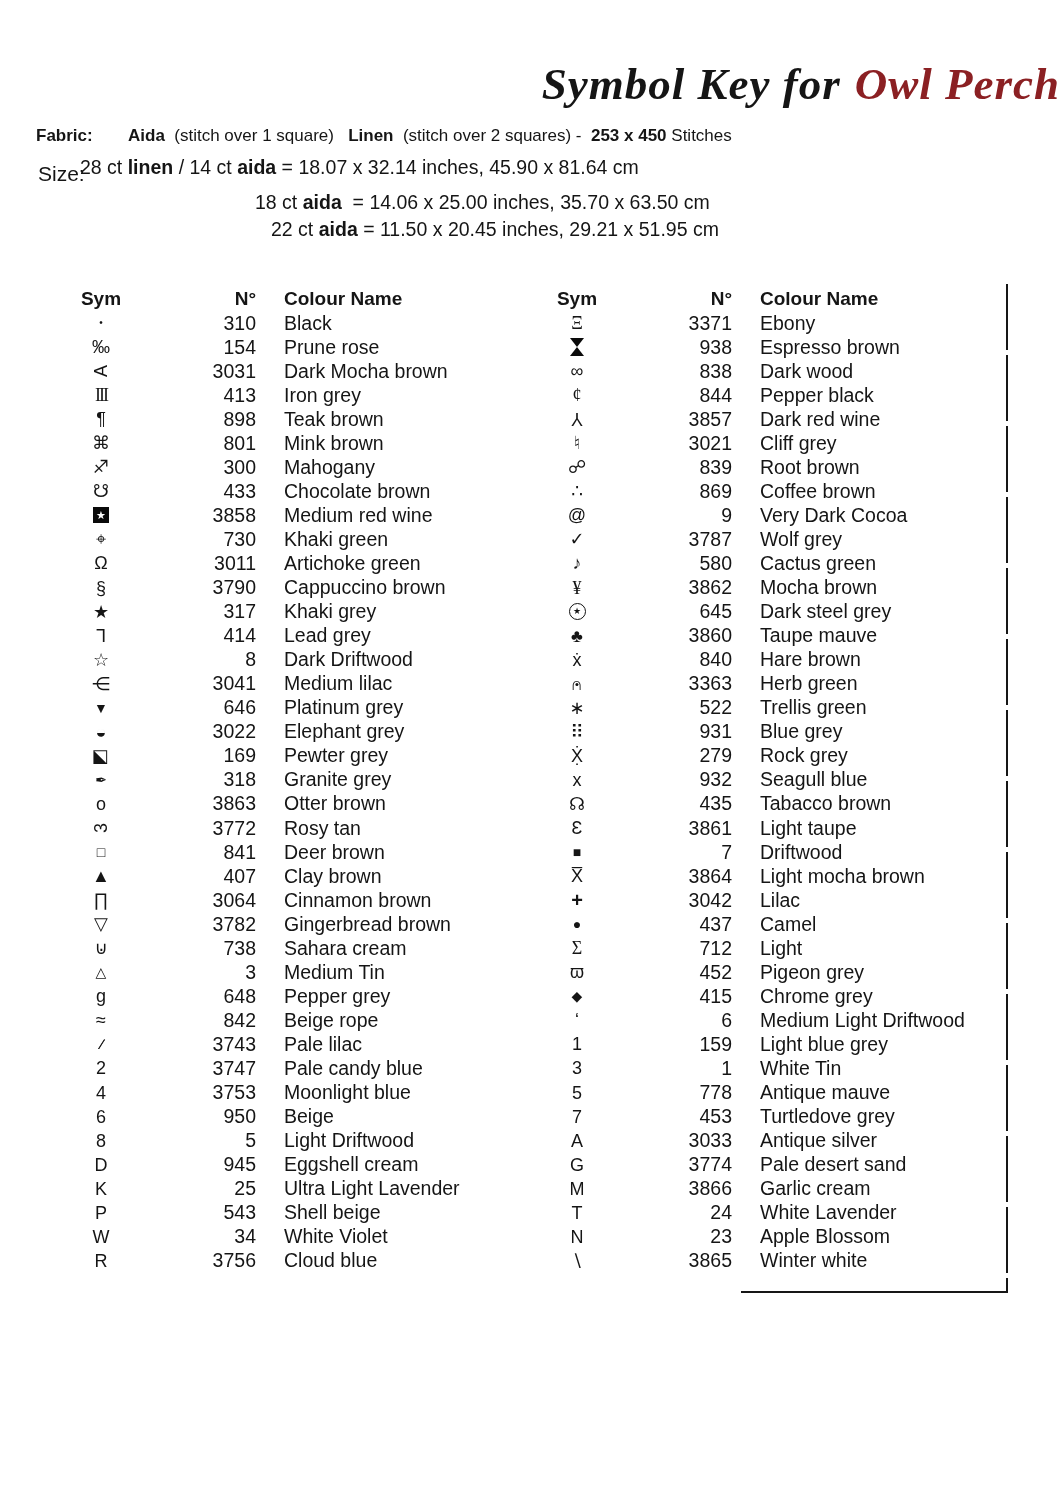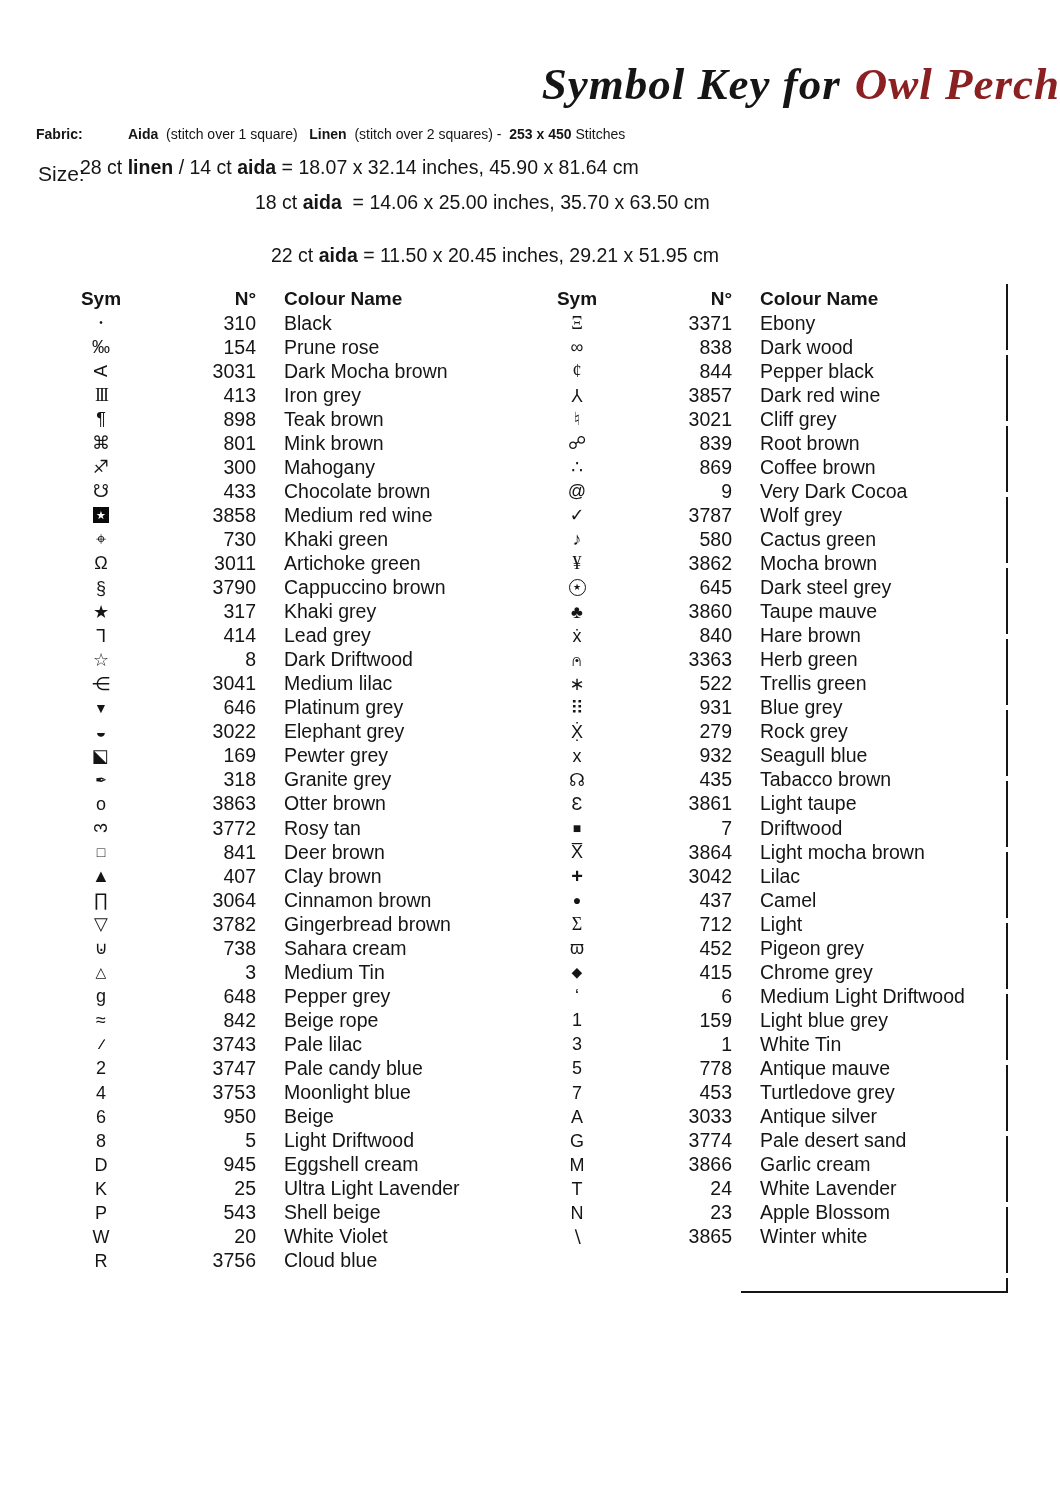--- a/index.html
+++ b/index.html
@@ -11,32 +11,32 @@
   .b{font-weight:bold;}
   
   .title{
     position:absolute;top:60px;left:0;width:100%;text-align:right;
     font-family:"Liberation Serif","DejaVu Serif",serif;
     font-style:italic;font-weight:bold;font-size:45px;line-height:1.1;
     letter-spacing:1px;white-space:pre;
   }
   .title .t-name{margin-left:14px;}
   
-  .fabric{position:absolute;top:126px;left:36px;font-size:14px;white-space:pre;}
+  .fabric{position:absolute;top:126px;left:36px;font-size:17px;white-space:pre;}
   .fabric .lbl{display:inline-block;width:92px;font-weight:bold;}
   .fabric span{white-space:pre;}
   
   .size-label{position:absolute;top:162px;left:38px;font-size:21px;font-weight:normal;}
   .size-lines{position:absolute;top:154px;left:0;width:100%;}
   .size-line{font-size:19.5px;line-height:27px;white-space:pre;}
   .size-line span{white-space:pre;}
   .size-line-0{padding-left:130px;}
   .size-line-1{padding-left:80px;}
   .size-line-2{padding-left:255px;margin-top:8px;}
-  .size-line-3{padding-left:271px;margin-top:26px;}
+  .size-line-3{padding-left:271px;}
   
   .tbl{position:absolute;top:286px;width:470px;}
   .tbl-left{left:64px;}
   .tbl-right{left:540px;}
   .hdr-row,.row{display:flex;align-items:center;height:24.05px;}
   .hdr-row{font-weight:bold;font-size:19px;height:25px;}
   .hdr-row .h{text-decoration-thickness:2px;text-underline-offset:3px;}
   .c-sym{width:74px;display:flex;justify-content:center;align-items:center;}
   .c-num{width:118px;text-align:right;font-size:19.5px;}
   .c-name{padding-left:28px;font-size:19.5px;white-space:nowrap;}
@@ -354,21 +354,21 @@
         <div class="c-sym">
           <span class="sym-glyph">P</span>
         </div>
         <div class="c-num">543</div>
         <div class="c-name">Shell beige</div>
       </div>
       <div class="row">
         <div class="c-sym">
           <span class="sym-glyph">W</span>
         </div>
-        <div class="c-num">20</div>
+        <div class="c-num">34</div>
         <div class="c-name">White Violet</div>
       </div>
       <div class="row">
         <div class="c-sym">
           <span class="sym-glyph">R</span>
         </div>
         <div class="c-num">3756</div>
         <div class="c-name">Cloud blue</div>
       </div>
     </div>
@@ -383,20 +383,27 @@
   <div>
       <div class="row">
         <div class="c-sym">
           <span class="sym-glyph g-serif">Ξ</span>
         </div>
         <div class="c-num">3371</div>
         <div class="c-name">Ebony</div>
       </div>
       <div class="row">
         <div class="c-sym">
+          <span class="sym-glyph g-hourglass">⧗</span>
+        </div>
+        <div class="c-num">938</div>
+        <div class="c-name">Espresso brown</div>
+      </div>
+      <div class="row">
+        <div class="c-sym">
           <span class="sym-glyph">∞</span>
         </div>
         <div class="c-num">838</div>
         <div class="c-name">Dark wood</div>
       </div>
       <div class="row">
         <div class="c-sym">
           <span class="sym-glyph g-serif">¢</span>
         </div>
         <div class="c-num">844</div>

